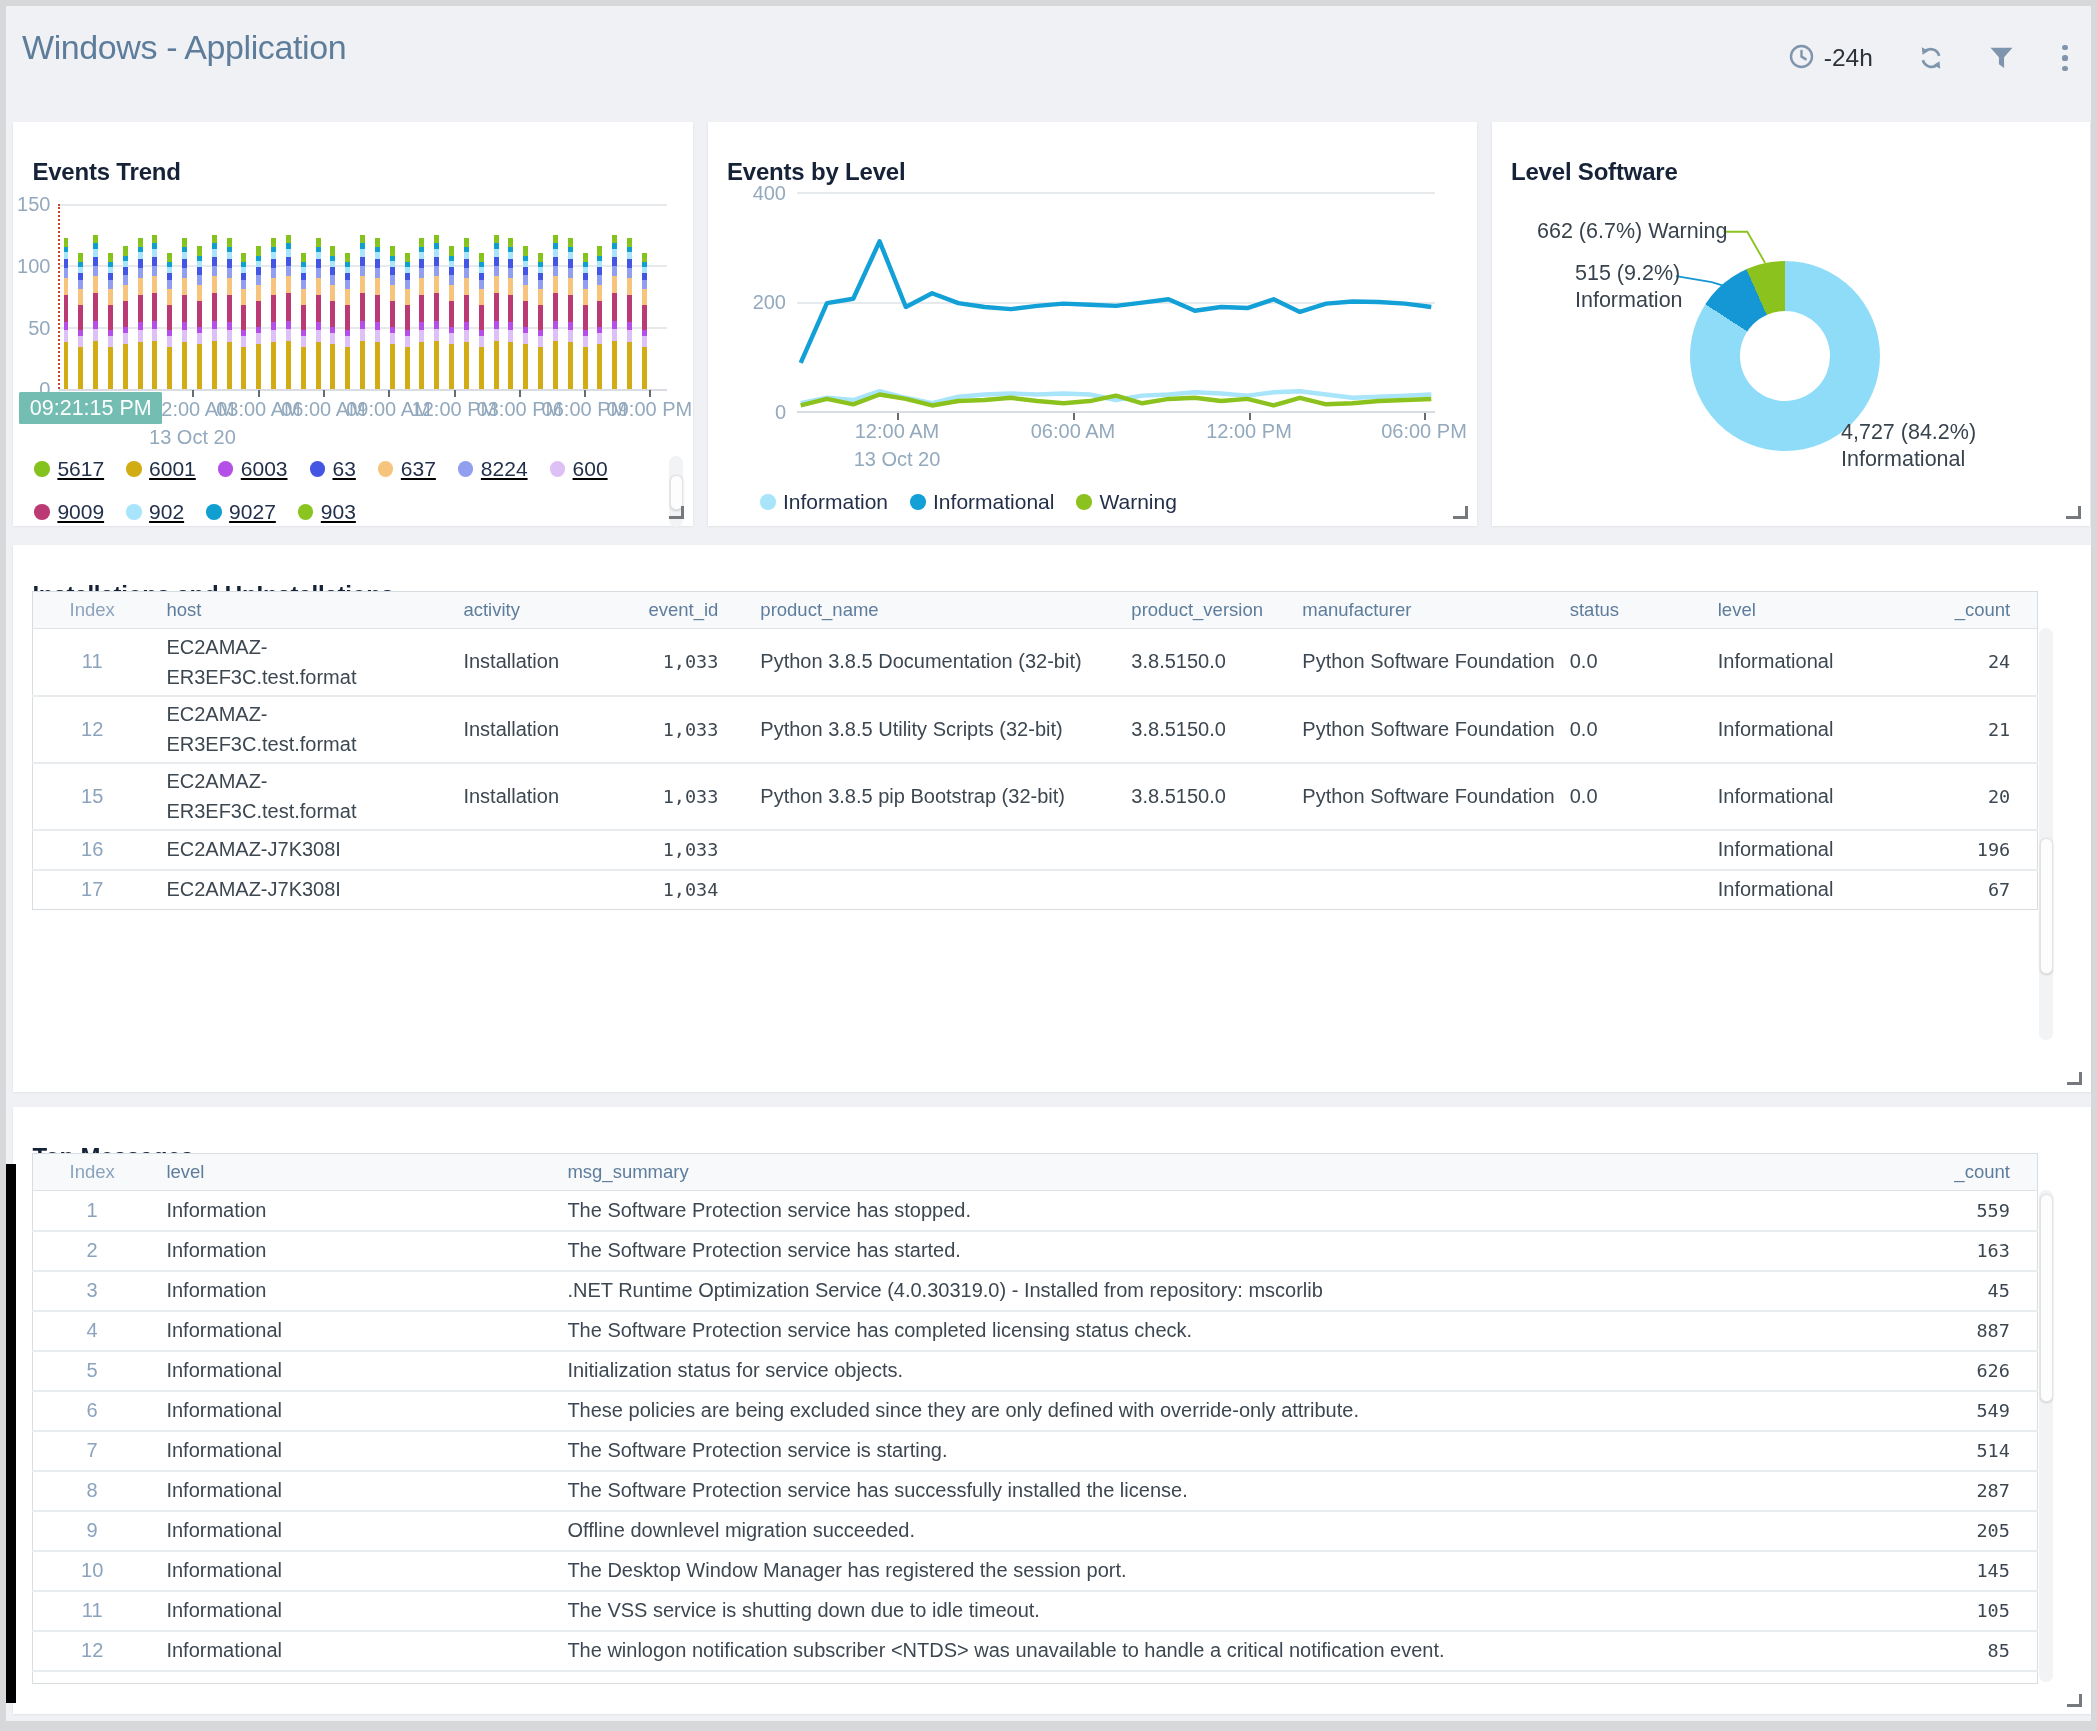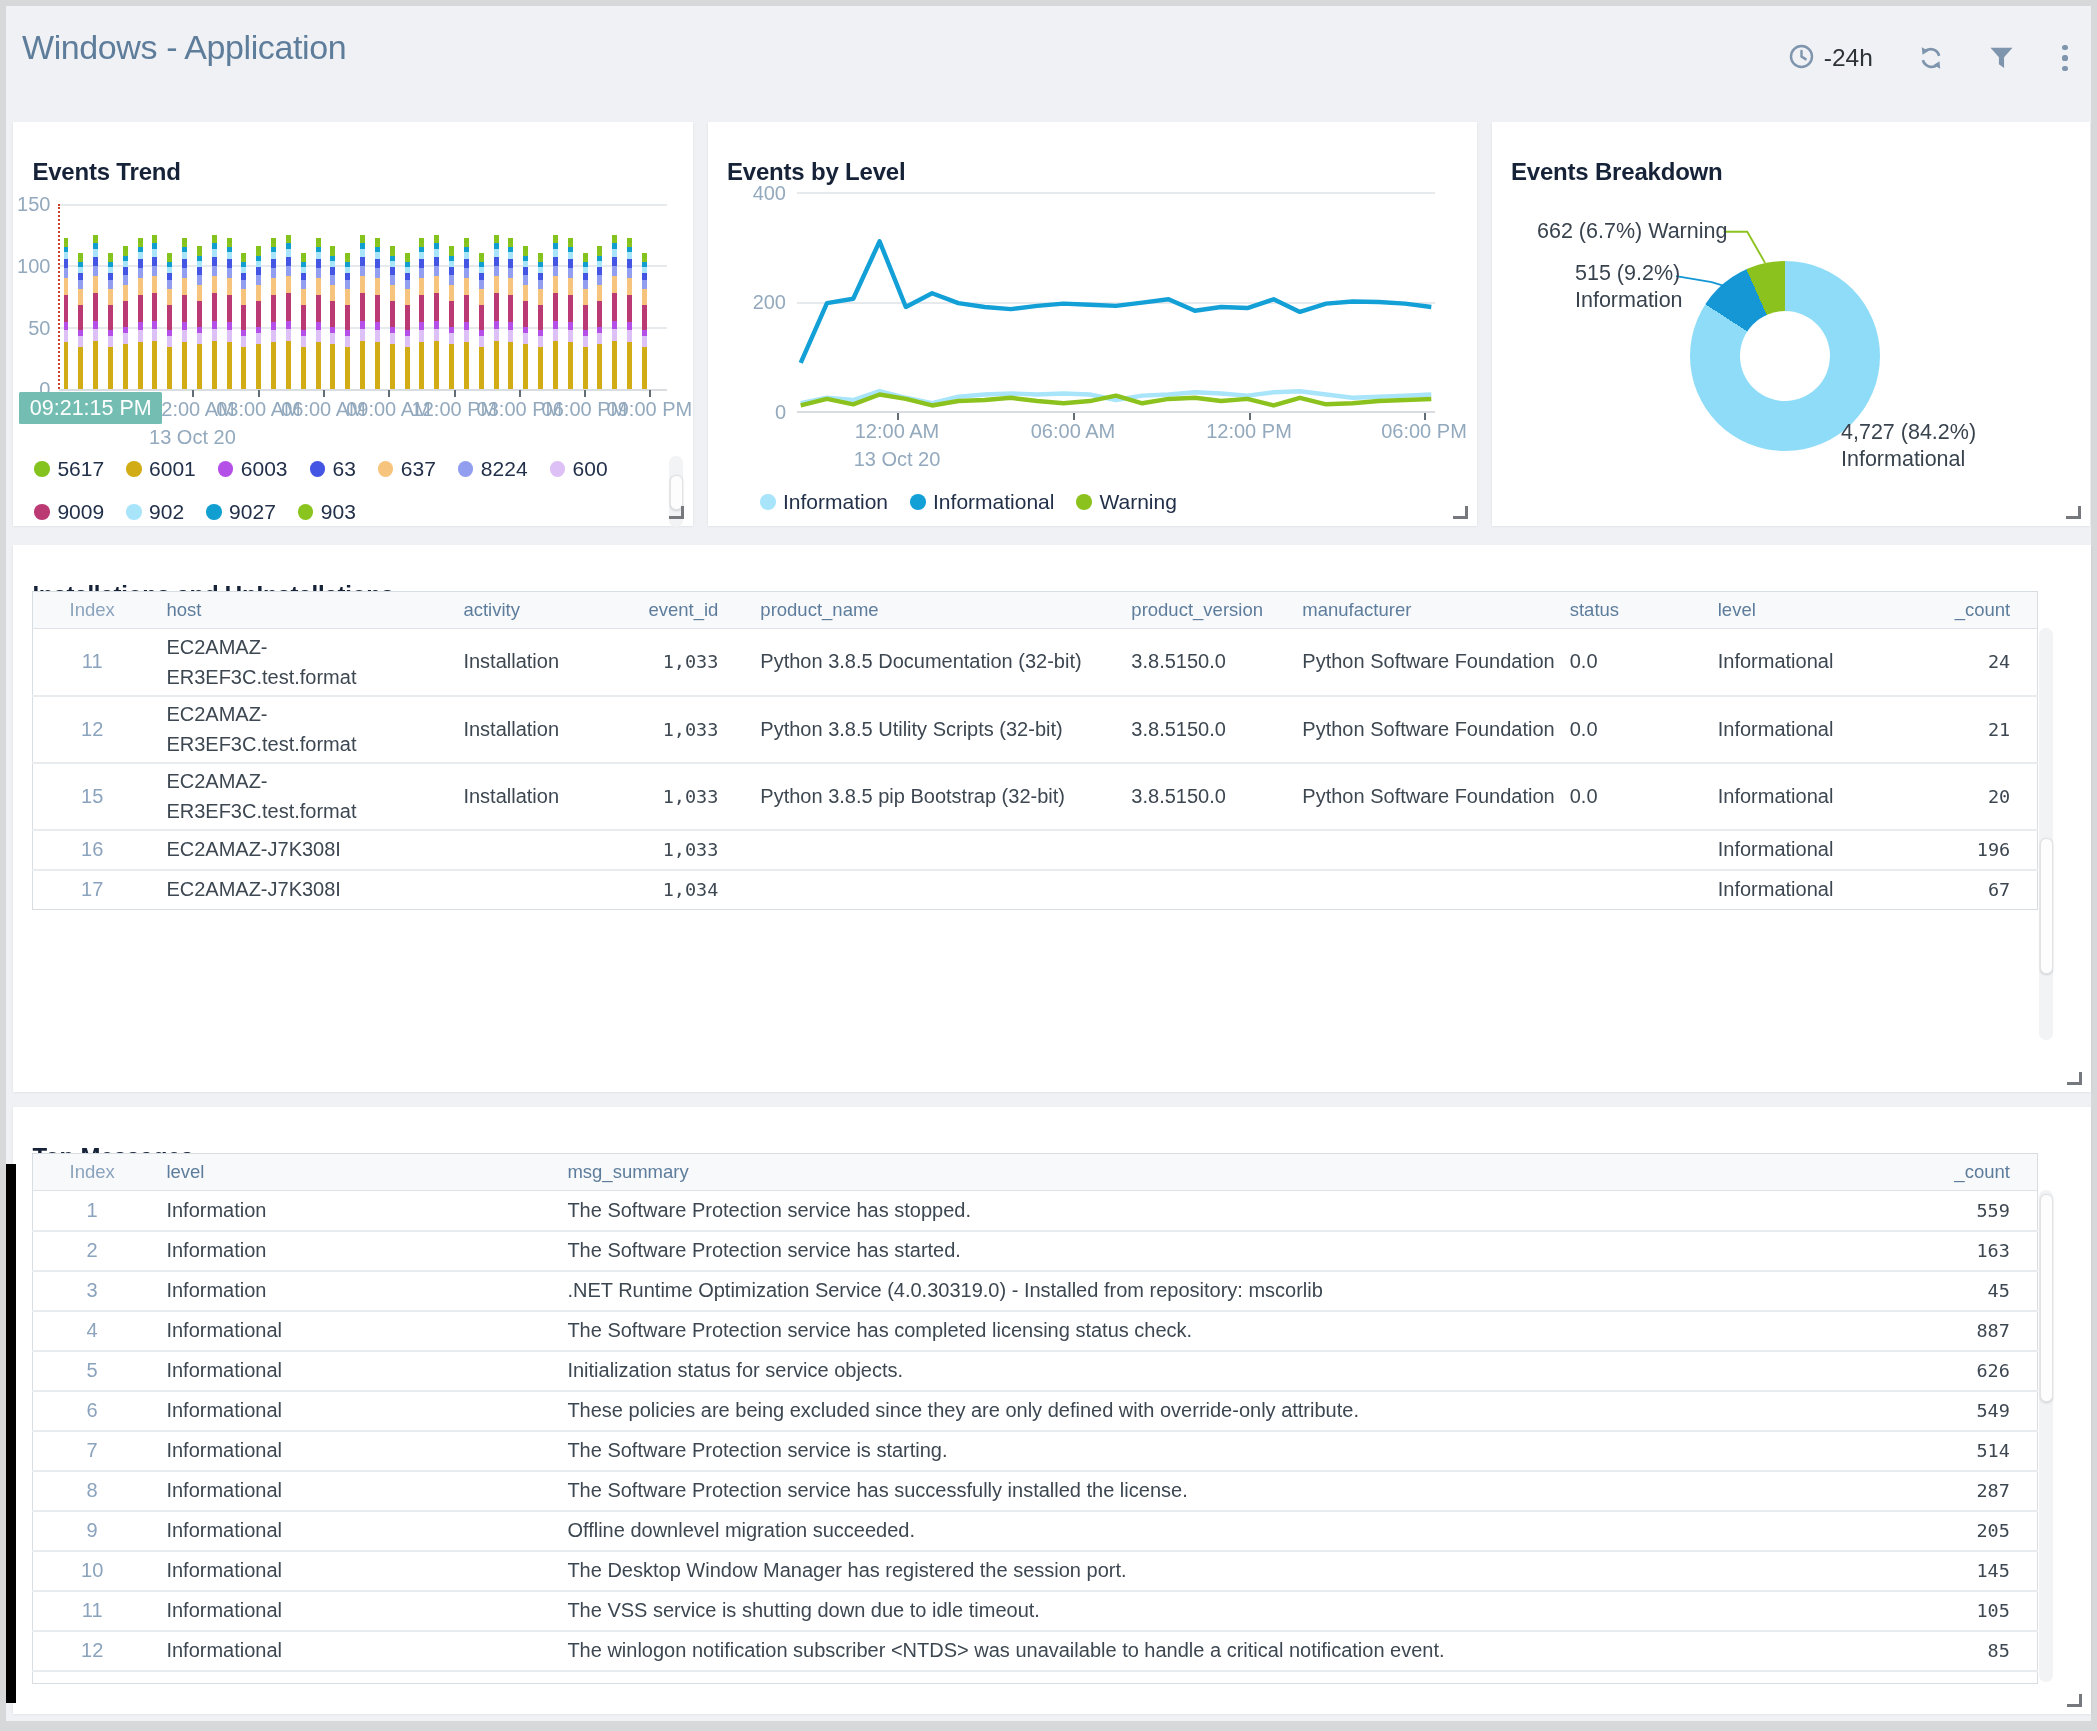--- a/index.html
+++ b/index.html
@@ -653,21 +653,21 @@
           <i style="height: 16px; background: rgb(246, 196, 124);"></i>
           <i style="height: 8.7px; background: rgb(146, 158, 240);"></i>
           <i style="height: 7.4px; background: rgb(68, 85, 228);"></i>
           <i style="height: 6.2px; background: rgb(168, 228, 250);"></i>
           <i style="height: 5px; background: rgb(16, 159, 208);"></i>
           <i style="height: 3.7px; background: rgb(138, 196, 30);"></i>
           <i style="height: 5px; background: rgb(132, 194, 30);"></i>
         </div>
       </div>
     <div class="time-badge">09:21:15 PM</div>
-    <div class="legend" id="et-legend" style="left:21px;top:335px;width:620px;">
+    <div class="legend" id="et-legend" style="left:21px;top:335px;width:620px;text-decoration:underline;">
         <div class="item">
           <span class="dot" style="background: rgb(132, 194, 30);"></span>
           <span class="lbl">5617</span>
         </div>
         <div class="item">
           <span class="dot" style="background: rgb(209, 172, 20);"></span>
           <span class="lbl">6001</span>
         </div>
         <div class="item">
           <span class="dot" style="background: rgb(180, 79, 232);"></span>
@@ -747,21 +747,21 @@
         </div>
         <div class="item">
           <span class="dot" style="background: rgb(140, 194, 30);"></span>
           <span class="lbl">Warning</span>
         </div>
       </div>
     <div class="resize-handle"></div>
   </section>
 
   <section class="panel p-donut">
-    <h2 class="panel-title">Events Breakdown</h2>
+    <h2 class="panel-title">Level Software</h2>
     <div class="donut" id="donut" style="background: conic-gradient(rgb(142, 220, 248) 0deg, rgb(142, 220, 248) 303.01deg, rgb(20, 151, 212) 303.01deg, rgb(20, 151, 212) 336.03deg, rgb(140, 194, 30) 336.03deg, rgb(140, 194, 30) 360deg);"></div>
     <svg class="leaders" width="598" height="404" viewBox="0 0 806 545">
       <polyline points="312,148 344,148 368,190" fill="none" stroke="#8cc21e" stroke-width="2.5"></polyline>
       <polyline points="248,208 296,216 316,222" fill="none" stroke="#1497d4" stroke-width="2.5"></polyline>
       <polyline points="438,396 456,418 464,418" fill="none" stroke="#8edcf8" stroke-width="2.5"></polyline>
     </svg>
     <div class="dlab" style="left:45px;top:96px;width:184px;text-align:right;">662 (6.7%) Warning</div>
     <div class="dlab" style="left:83px;top:138px;">
       <div>515 (9.2%)</div>
       <div>Information</div>

